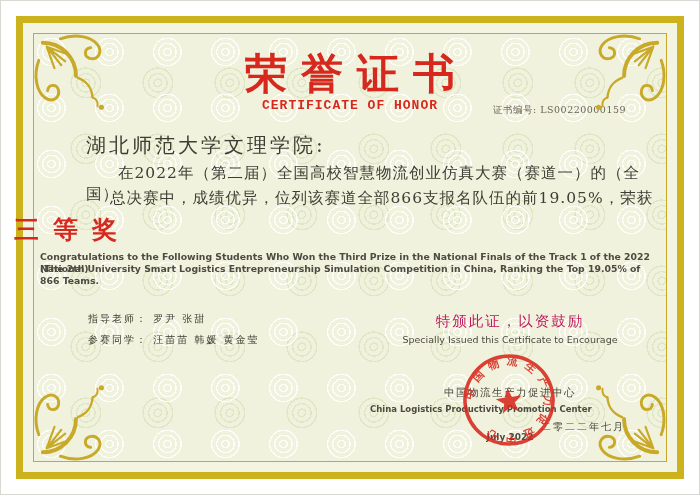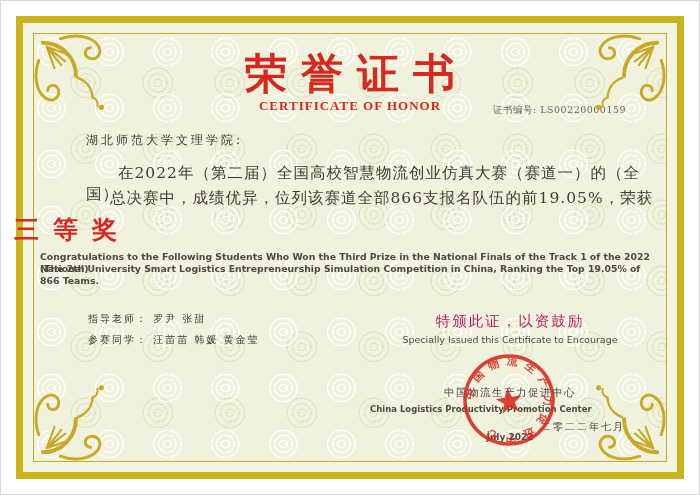--- a/index.html
+++ b/index.html
@@ -31,28 +31,28 @@
   .corner.br{right:31px;bottom:31px;transform:scale(-1,-1);}
 
   .title{
     position:absolute;top:46px;left:0;width:100%;text-align:center;
     font-size:42px;font-weight:900;color:#d7281d;letter-spacing:14px;
     text-indent:14px;font-family:"Liberation Sans","DejaVu Sans",sans-serif;
   }
   .subtitle{
     position:absolute;top:98px;left:0;width:100%;text-align:center;
     font-size:13px;font-weight:bold;color:#d7281d;letter-spacing:1px;
-    font-family:Liberation Serif, serif;
+    font-family:Liberation Mono, monospace;
   }
   .certno{
     position:absolute;top:104px;left:493px;font-size:9.5px;color:#6b6454;
     letter-spacing:0.5px;font-family:"DejaVu Serif",serif;
   }
   .recipient{
-    position:absolute;top:132px;left:86px;font-size:12px;color:#3e3d33;
+    position:absolute;top:132px;left:86px;font-size:20px;color:#3e3d33;
     letter-spacing:3px;font-family:"DejaVu Serif","Liberation Serif",serif;
   }
   .bodyline{
     position:absolute;left:86px;width:556px;font-size:15.5px;color:#3e3d33;
     letter-spacing:1px;font-family:"DejaVu Serif","Liberation Serif",serif;
   }
   .bodyline.l1{top:163px;text-indent:32px;}
   .bodyline.l2{top:188px;margin-left:24px;}
   .award{
     position:absolute;top:213px;left:0;width:100%;

